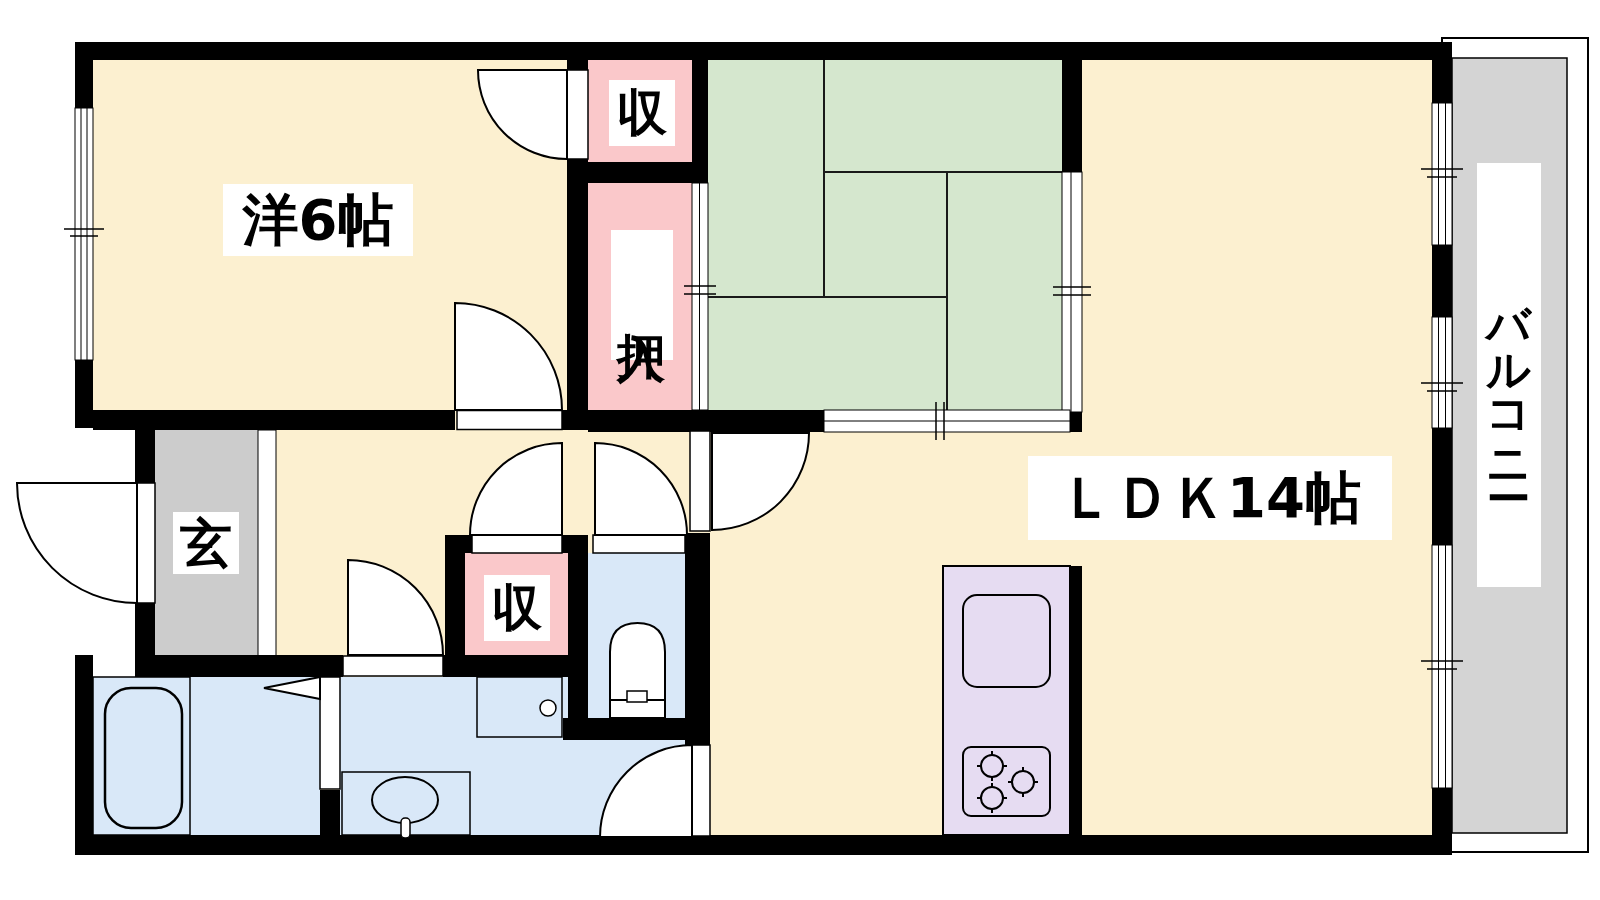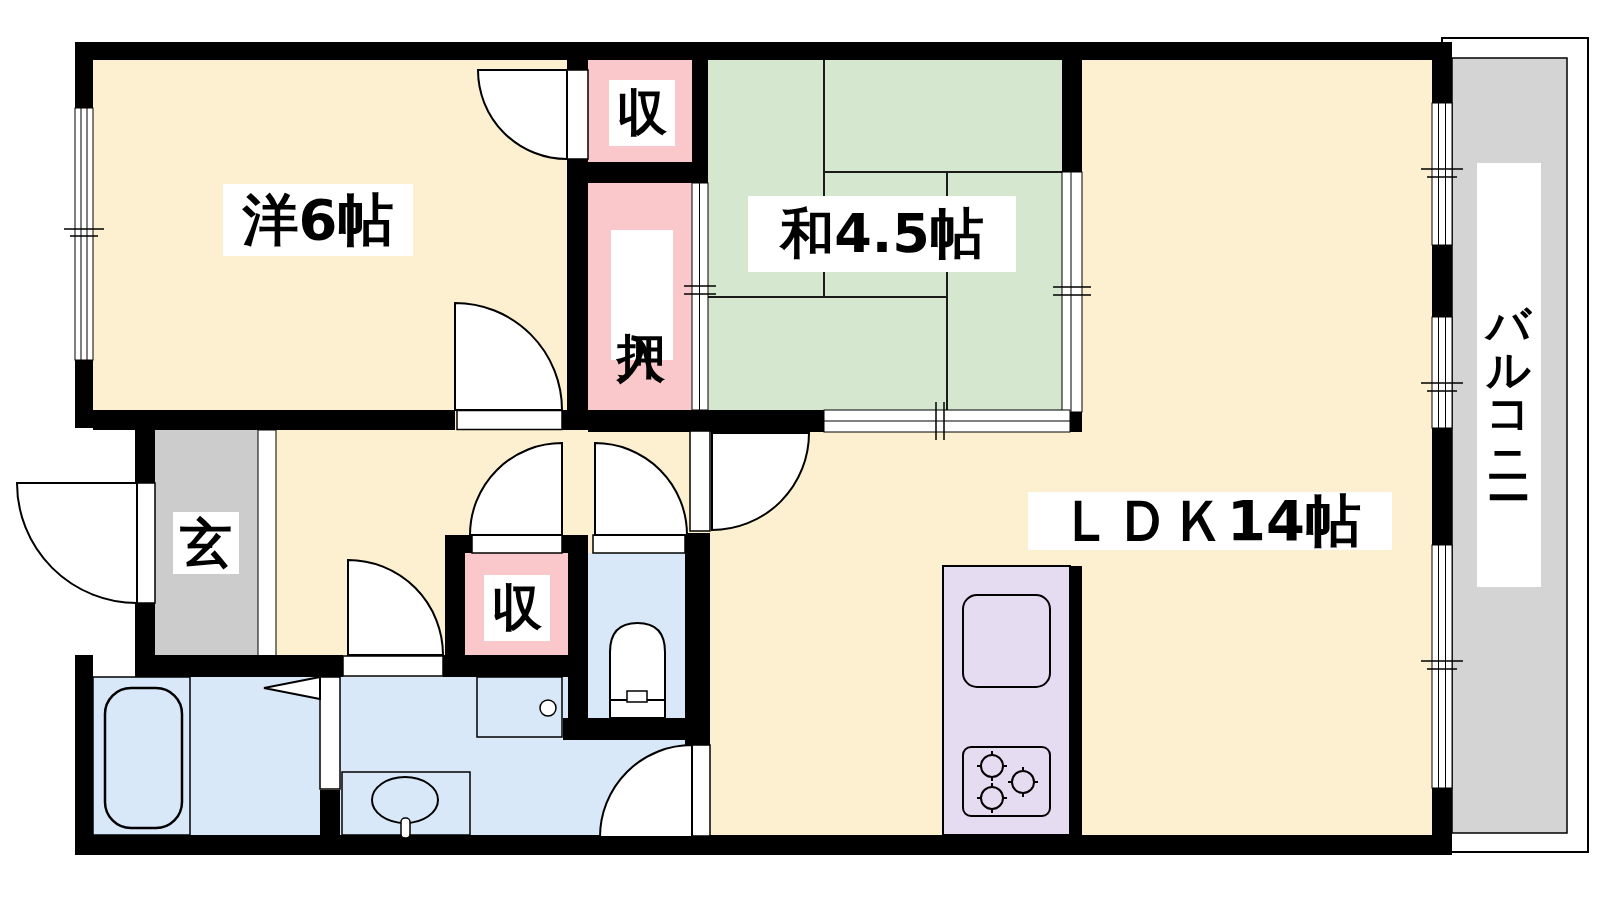--- a/index.html
+++ b/index.html
@@ -184,23 +184,22 @@
     <g>
       <path d="M610,702 L610,652 Q610,623 637.5,623 Q665,623 665,652 L665,702 Z" fill="#fff" stroke-width="2"></path>
       <rect x="610" y="700" width="55" height="18" fill="#fff" stroke-width="2"></rect>
       <rect x="627" y="691" width="20" height="11" fill="#fff" stroke-width="1.5"></rect>
     </g>
   </g>
 </svg>
 
   <div class="room-label" style="left:223px;top:184px;width:190px;height:72px;font-size:56px;">洋6帖</div>
 
-  <div class="room-label" style="left:748px;top:196px;width:268px;height:76px;font-size:54px;">和4.5帖</div>
-
-  <div class="room-label" style="left:1028px;top:492px;width:364px;height:58px;font-size:56px;">ＬＤＫ14帖</div>
+
+  <div class="room-label" style="left:1028px;top:456px;width:364px;height:84px;font-size:56px;">ＬＤＫ14帖</div>
 
   <div class="room-label vertical" style="left:1477px;top:163px;width:64px;height:424px;font-size:44px;">バルコニー</div>
 
   <div class="room-label" style="left:173px;top:512px;width:66px;height:62px;font-size:52px;">玄</div>
 
   <div class="room-label" style="left:609px;top:80px;width:66px;height:66px;font-size:50px;">収</div>
 
   <div class="room-label vertical" style="left:611px;top:230px;width:62px;height:130px;font-size:48px;">押入</div>
 
   <div class="room-label" style="left:484px;top:575px;width:66px;height:66px;font-size:50px;">収</div>

